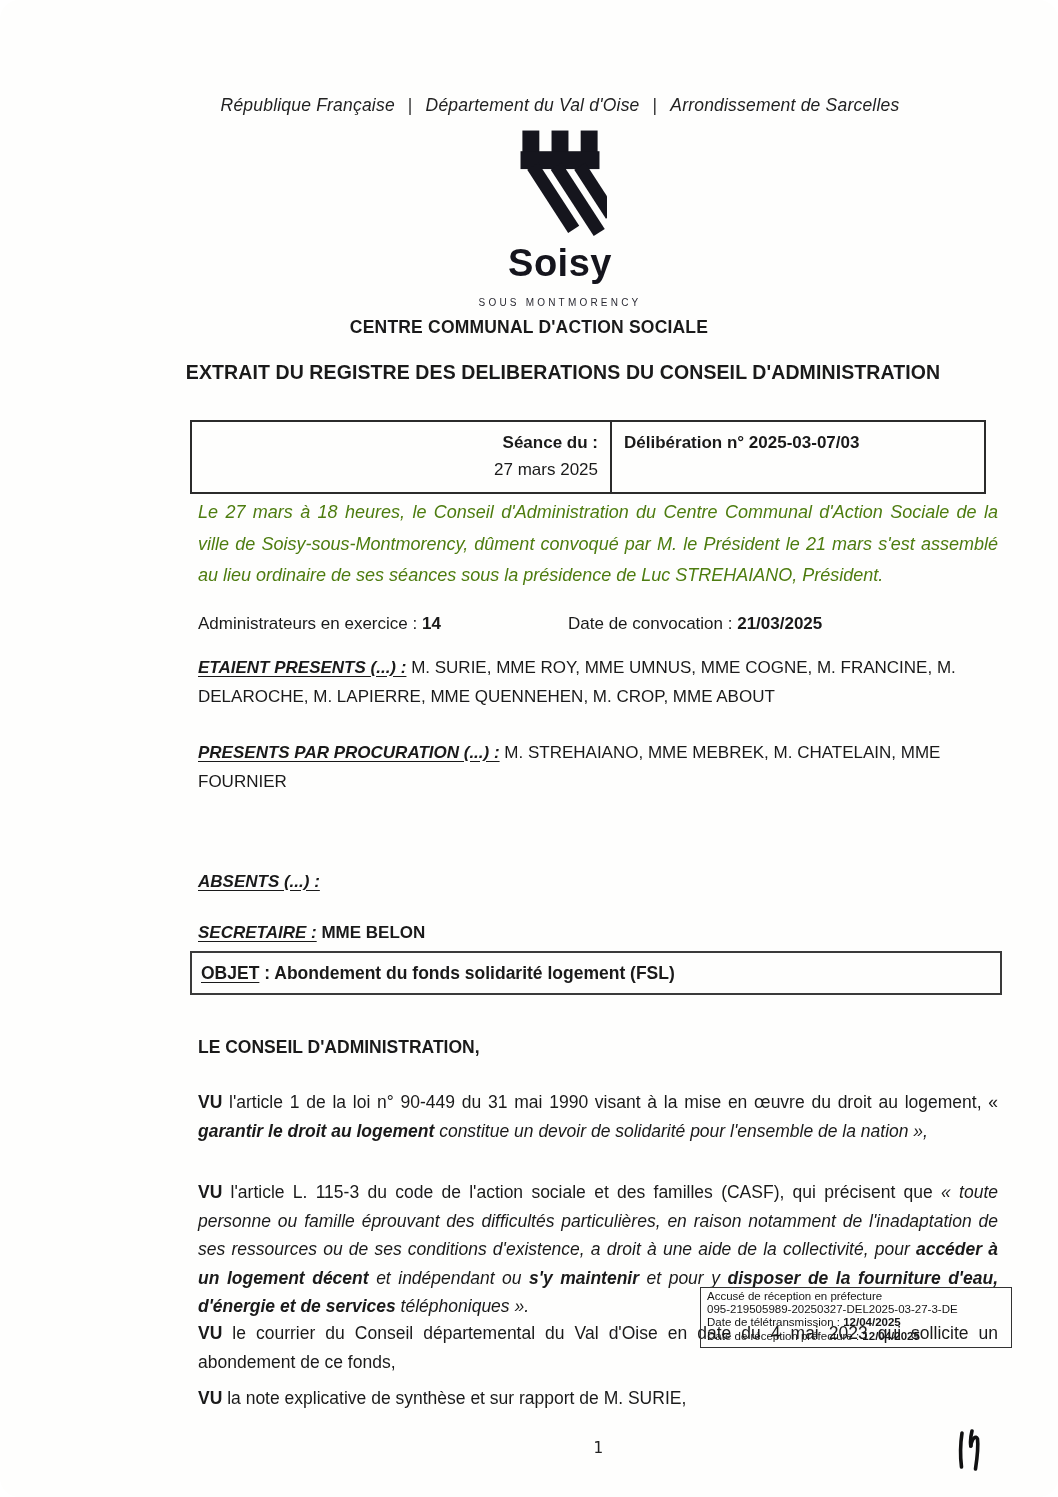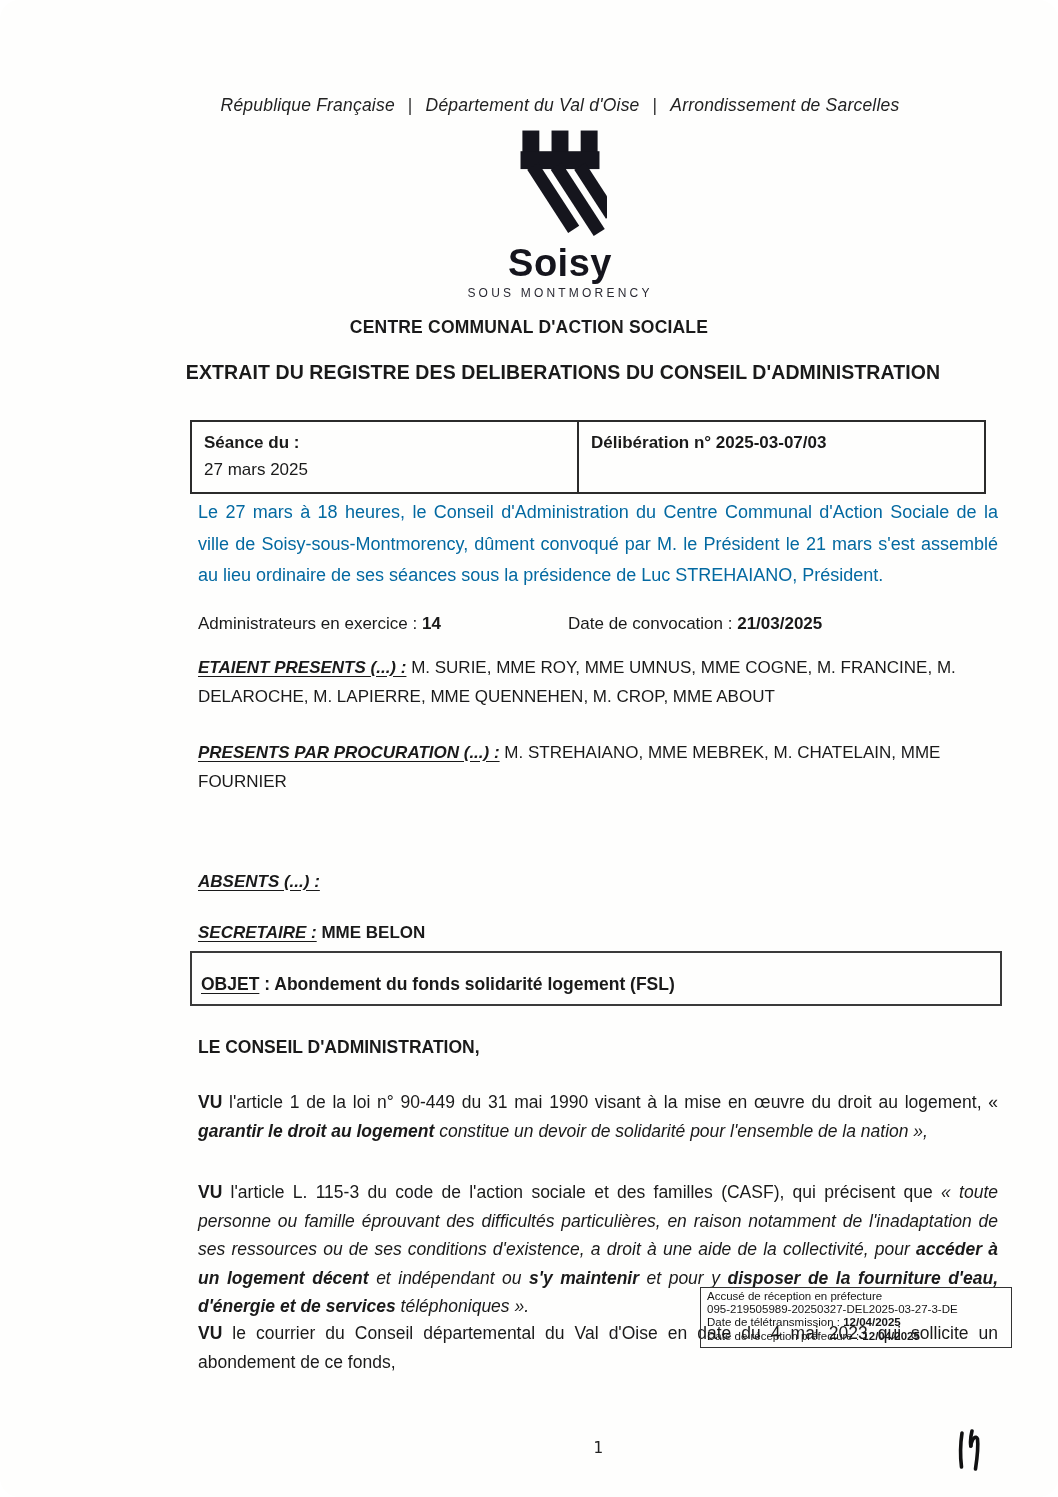--- a/index.html
+++ b/index.html
@@ -17,46 +17,46 @@
   .bi { font-weight:bold; font-style:italic; }
   .u  { text-decoration:underline; text-underline-offset:3px; }
 
   .header-line { top:95px; left:60px; width:1000px; text-align:center;
     font-style:italic; font-size:17.5px; color:#222; letter-spacing:.2px; }
   .header-line .sep { font-style:normal; margin:0 13px; color:#333; }
 
   .logo { top:130px; left:60px; width:1000px; display:flex; flex-direction:column; align-items:center; }
   .logo-castle { width:94px; height:112px; }
   .logo-name { font-size:38px; font-weight:bold; color:#15151d; letter-spacing:.5px; line-height:40px; margin-top:1px; }
-  .logo-sub  { font-size:12px; letter-spacing:3.2px; color:#2a2a33; margin-top:3px; }
+  .logo-sub  { font-size:10px; letter-spacing:3.2px; color:#2a2a33; margin-top:14px; }
 
   .title-org { top:317px; left:0; width:1058px; text-align:center; font-weight:bold; font-size:17.5px; letter-spacing:.2px; }
   .title-doc { top:361px; left:68px; width:990px; text-align:center; font-weight:bold; font-size:19.5px; letter-spacing:.1px; }
 
   .meta-table { top:420px; left:190px; width:796px; border:2px solid #2b2b2b; display:flex; background:transparent; }
   .meta-cell { padding:7px 12px 9px 12px; font-size:17px; line-height:27px; }
-  .meta-cell.left  { width:387px; border-right:2px solid #2b2b2b; }
+  .meta-cell.left  { width:420px; border-right:2px solid #2b2b2b;text-align:right; }
   .meta-cell.right { flex:1; }
 
-  .convocation { top:497px; left:198px; width:800px; 
-    font-size:18px; line-height:31.5px; text-align:justify; color:#0369a1; }
+  .convocation { top:497px; left:198px; width:800px; font-style:italic;
+    font-size:18px; line-height:31.5px; text-align:justify; color:#4d7c0f; }
 
   .counts { top:614px; left:198px; width:800px; font-size:17px; height:24px; }
   .counts .right-col { position:absolute; left:370px; top:0; }
 
   .block { left:198px; width:800px; font-size:17px; line-height:29px; }
   .presents    { top:653px; }
   .procuration { top:738px; }
   .absents-exc { top:813px; }
   .absents     { top:867px; }
   .secretaire  { top:918px; }
   .label { font-weight:bold; text-decoration:underline; text-underline-offset:3px;font-style:italic; }
 
   .objet-box { top:951px; left:190px; width:812px; border:2px solid #3a3a3a;
-    padding:21px 9px 9px 9px; font-size:17.5px; font-weight:bold; background:transparent; }
+    padding:10px 9px 9px 9px; font-size:17.5px; font-weight:bold; background:transparent; }
 
   .council { top:1037px; left:198px; font-weight:bold; font-size:17.5px; }
 
   .para { left:198px; width:800px; font-size:17.5px; line-height:28.5px; text-align:justify; }
   .vu1 { top:1088px; }
   .vu2 { top:1178px; }
   .vu3 { top:1319px; }
   .vu4 { top:1384px; }
 
   .stamp { top:1287px; left:700px; width:312px; border:1px solid #333;
@@ -132,20 +132,21 @@
 
   <div class="abs objet-box">
     <span class="u">OBJET</span><span> : Abondement du fonds solidarité logement (FSL)</span>
   </div>
 
   <div class="abs council">LE CONSEIL D'ADMINISTRATION,</div>
 
   <div class="abs para vu1"><span class="b">VU</span><span> l'article 1 de la loi n° 90-449 du 31 mai 1990 visant à la mise en œuvre du droit au logement, « </span><span class="bi">garantir le droit au logement</span><span class="i"> constitue un devoir de solidarité pour l'ensemble de la nation »,</span></div>
   <div class="abs para vu2"><span class="b">VU</span><span> l'article L. 115-3 du code de l'action sociale et des familles (CASF), qui précisent que </span><span class="i">« toute personne ou famille éprouvant des difficultés particulières, en raison notamment de l'inadaptation de ses ressources ou de ses conditions d'existence, a droit à une aide de la collectivité, pour </span><span class="bi">accéder à un logement décent</span><span class="i"> et indépendant ou </span><span class="bi">s'y maintenir</span><span class="i"> et pour y </span><span class="bi">disposer de la fourniture d'eau, d'énergie et de services</span><span class="i"> téléphoniques ».</span></div>
   <div class="abs para vu3"><span class="b">VU</span><span> le courrier du Conseil départemental du Val d'Oise en date du 4 mai 2023 qui sollicite un abondement de ce fonds,</span></div>
+  <div class="abs para vu4"><span class="b">VU</span><span> la note explicative de synthèse et sur rapport de M. SURIE,</span></div>
 
   <div class="abs stamp">
     <div><span>Accusé de réception en préfecture</span></div>
     <div><span>095-219505989-20250327-DEL2025-03-27-3-DE</span></div>
     <div><span>Date de télétransmission : </span><span class="b">12/04/2025</span></div>
     <div><span>Date de réception préfecture : </span><span class="b">12/04/2025</span></div>
   </div>
 
   <div class="abs page-number">1</div>
 

